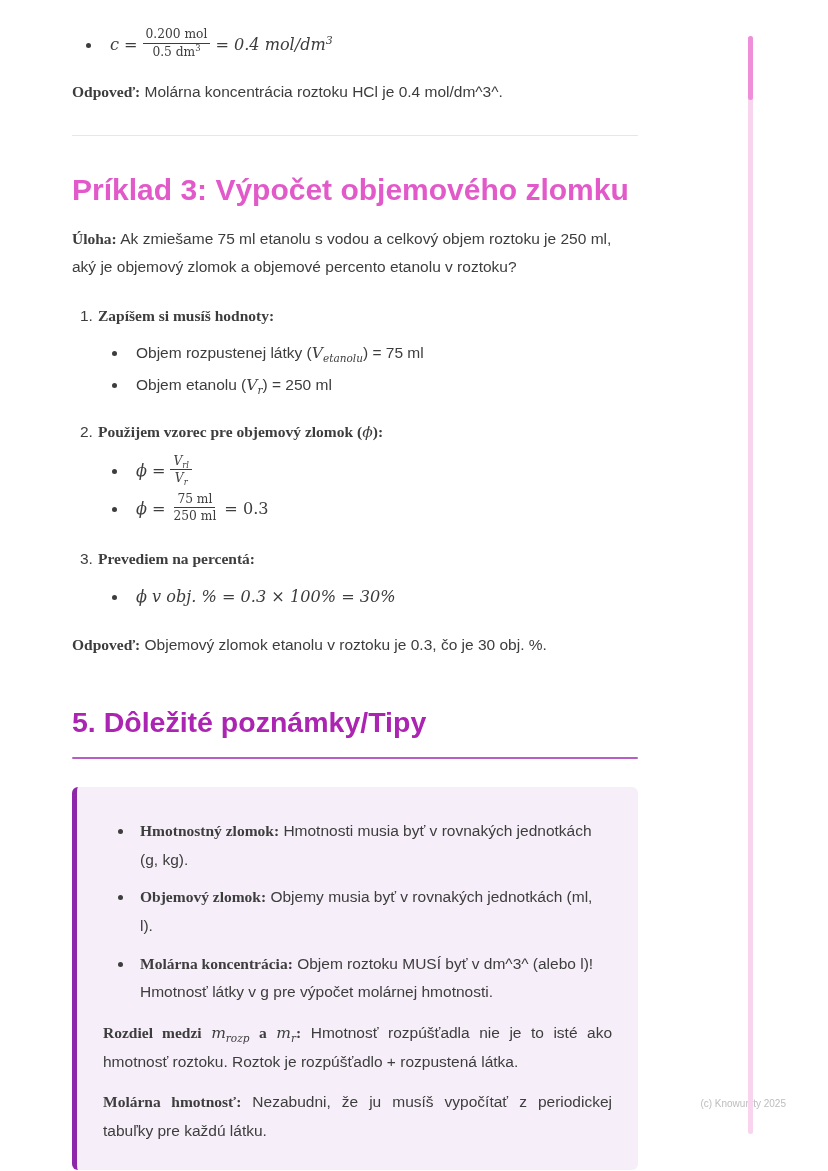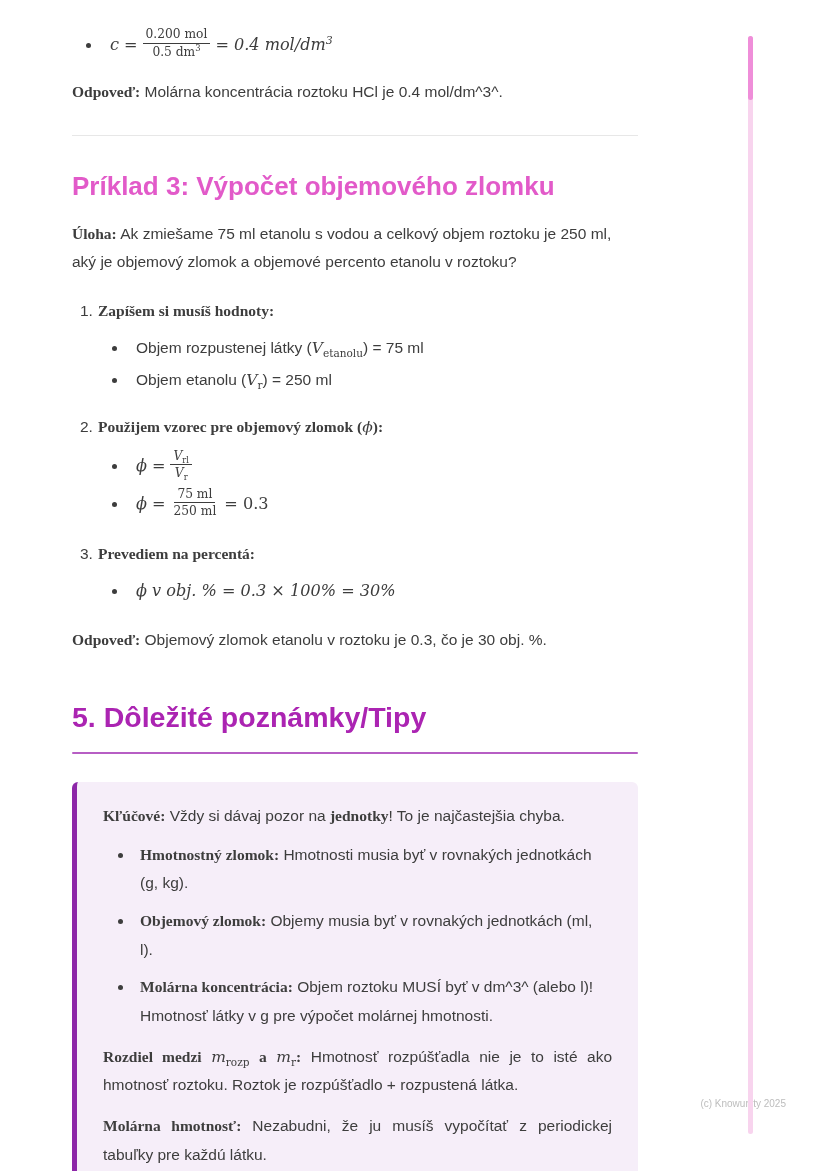--- a/index.html
+++ b/index.html
@@ -24,21 +24,21 @@
   strong { font-weight: 700; font-family: Liberation Serif, serif; }
 
   ul.blist { margin: 8px 0 0; padding-left: 30px; list-style: disc; }
   ul.blist li { padding-left: 8px; margin: 4px 0; }
   ul.top-list { margin-top: 0; }
 
   .para { margin: 16px 0 0; }
 
   .divider { border: none; border-top: 1px solid #e7e7e7; margin: 28px 0 0; }
 
-  .h-pink { color: #e25ac9; font-size: 26px; font-weight: 700; margin: 34px 0 0; line-height: 1.3; }
+  .h-pink { color: #e25ac9; font-size: 30px; font-weight: 700; margin: 34px 0 0; line-height: 1.3; }
   .h-purple { color: #ab24b2; font-size: 28.5px; font-weight: 700; margin: 44px 0 0; line-height: 1.3; }
   .h-underline { height: 2px; background: #b75ec4; margin-top: 16px; border-radius: 1px; }
 
   .olist { margin-top: 20px; }
   .oitem { display: flex; margin-top: 14px; }
   .onum { flex: 0 0 26px; padding-left: 8px; }
   .obody { flex: 1; }
   .step-title { margin: 0; }
 
   .callout {
@@ -64,21 +64,21 @@
     align-items: center;
     text-align: center;
     vertical-align: middle;
     font-size: 0.76em;
     line-height: 1.35;
     transform: translateY(-2px);
     font-family: "DejaVu Serif", serif;
   }
   .frac .fnum { border-bottom: 1px solid #3d3d3d; padding: 0 3px; }
   .frac .fden { padding: 0 3px; }
-  sub.msub { font-size: 0.68em; font-family: "DejaVu Serif", serif; line-height: 0; }
+  sub.msub { font-size: 0.68em; font-family: "DejaVu Serif", serif; font-style: italic; line-height: 0; }
   sup.msup { font-size: 0.68em; font-family: "DejaVu Serif", serif; line-height: 0; }
 
   .footer { position: absolute; right: 42px; top: 1098px; font-size: 10px; color: #bdbdbd; }
 
   .scrollbar-track {
     position: absolute;
     left: 748px;
     top: 36px;
     width: 5px;
     height: 1098px;
@@ -158,21 +158,20 @@
       </div>
 
     </div>
 
     <p class="para"><strong>Odpoveď:</strong><span> Objemový zlomok etanolu v roztoku je 0.3, čo je 30 obj. %.</span></p>
 
     <h1 class="h-purple">5. Dôležité poznámky/Tipy</h1>
     <div class="h-underline"></div>
 
     <div class="callout">
-      <p class="cpara"><strong>Kľúčové:</strong><span> Vždy si dávaj pozor na </span><strong>jednotky</strong><span>! To je najčastejšia chyba.</span></p>
 
       <ul class="blist">
         <li><strong>Hmotnostný zlomok:</strong><span> Hmotnosti musia byť v rovnakých jednotkách (g, kg).</span></li>
         <li><strong>Objemový zlomok:</strong><span> Objemy musia byť v rovnakých jednotkách (ml, l).</span></li>
         <li><strong>Molárna koncentrácia:</strong><span> Objem roztoku MUSÍ byť v dm^3^ (alebo l)! Hmotnosť látky v g pre výpočet molárnej hmotnosti.</span></li>
       </ul>
 
       <p class="cpara note justify"><strong>Rozdiel medzi</strong> <span class="mi">m</span><sub class="msub">rozp</sub> <strong>a</strong> <span class="mi">m</span><sub class="msub">r</sub><strong>:</strong><span> Hmotnosť rozpúšťadla nie je to isté ako hmotnosť roztoku. Roztok je rozpúšťadlo + rozpustená látka.</span></p>
 
       <p class="cpara note justify"><strong>Molárna hmotnosť:</strong><span> Nezabudni, že ju musíš vypočítať z periodickej tabuľky pre každú látku.</span></p>

